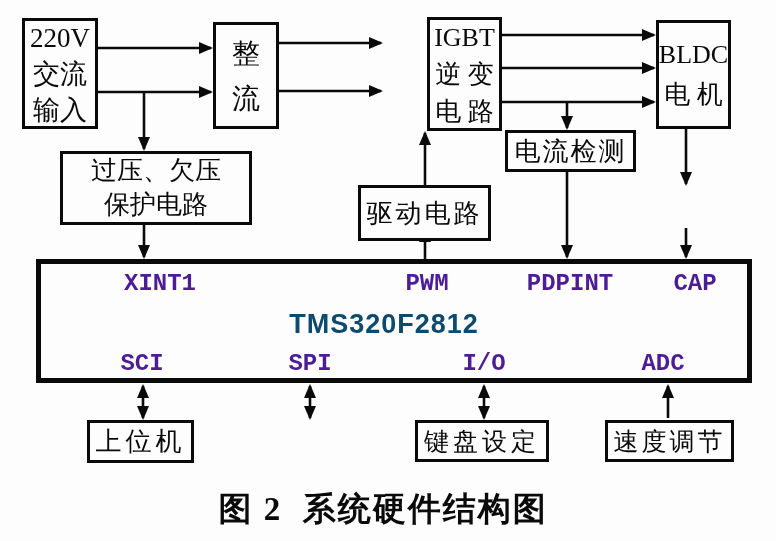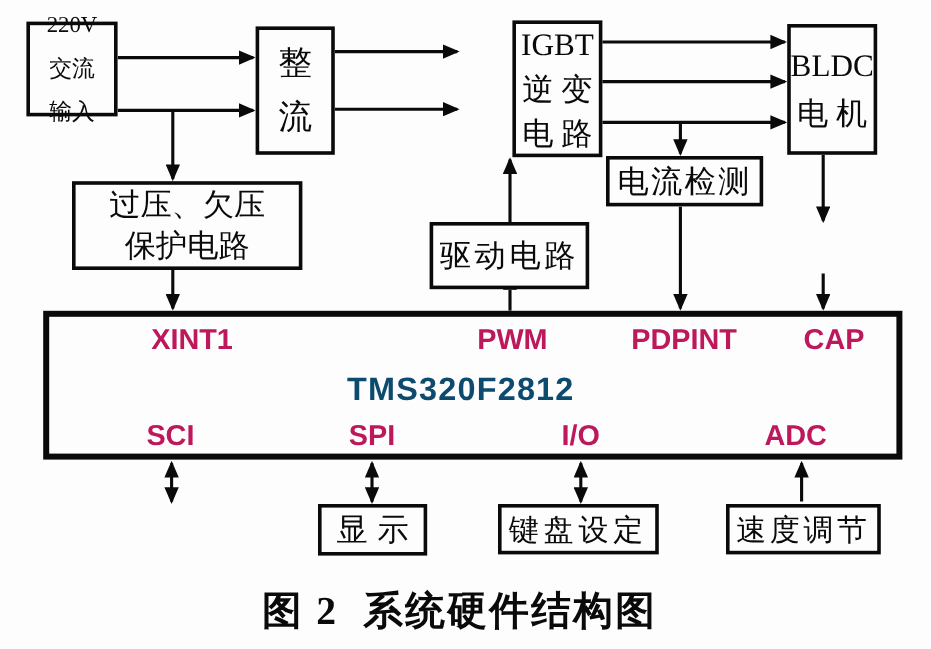--- a/index.html
+++ b/index.html
@@ -17,40 +17,40 @@
     position:absolute;
     box-sizing:border-box;
     border:3px solid #0a0a0a;
     background:#fdfdfd;
     display:flex;align-items:center;justify-content:center;
     text-align:center;
     white-space:pre-line;
     font-family:"Liberation Serif", serif;
     color:#0a0a0a;
   }
-  .b-ac   {left:22px;  top:18px;  width:76px;  height:79px; font-size:19px; line-height:36px;}
+  .b-ac   {left:22px;  top:18px;  width:76px;  height:111px; font-size:27px; line-height:36px;}
   .b-rect {left:213px; top:22px;  width:66px;  height:107px; font-size:28px; line-height:45px;}
   .b-igbt {left:383px; top:17px;  width:75px;  height:114px; font-size:26px; line-height:37px;margin-left:44px;}
   .b-bldc {left:656px; top:20px;  width:75px;  height:109px; font-size:26px; line-height:40px;}
   .b-prot {left:60px;  top:151px; width:192px; height:74px;  font-size:26px; line-height:34px;}
   .b-drive{left:358px; top:185px; width:133px; height:56px;  font-size:26px; letter-spacing:3px;}
   .b-curr {left:505px; top:130px; width:131px; height:42px;  font-size:26px; letter-spacing:2px;}
   .b-pos  {left:611px; top:186px; width:151px; height:42px;  font-size:25px; letter-spacing:2px;}
   .b-host {left:87px;  top:420px; width:107px; height:43px;  font-size:26px; letter-spacing:4px;}
   .b-disp {left:265px; top:420px; width:91px;  height:43px;  font-size:26px; letter-spacing:8px; text-indent:8px;}
   .b-key  {left:415px; top:420px; width:134px; height:42px;  font-size:25px; letter-spacing:4px;}
   .b-speed{left:605px; top:420px; width:129px; height:42px;  font-size:25px; letter-spacing:3px;text-align:right;}
   .b-dsp  {left:36px;  top:259px; width:716px; height:124px; border-width:5px;}
   .pin{
     position:absolute;
     transform:translateX(-50%);
-    font-family:Liberation Sans, sans-serif;
+    font-family:Liberation Mono, monospace;
     font-size:24px;font-weight:600;
     white-space:pre;
-    color:#be185d;
+    color:#4c1d95;
   }
   .dsp-name{
     position:absolute;
     transform:translateX(-50%);
     font-family:"Liberation Sans", sans-serif;
     font-size:27px;font-weight:700;
     letter-spacing:1px;
     color:#0c4a6e;
   }
   .caption{
@@ -131,19 +131,19 @@
   <span class="pin" style="left:160px;top:270px">XINT1</span>
   <span class="pin" style="left:427px;top:270px">PWM</span>
   <span class="pin" style="left:570px;top:270px">PDPINT</span>
   <span class="pin" style="left:695px;top:270px">CAP</span>
   <span class="dsp-name" style="left:384px;top:309px">TMS320F2812</span>
   <span class="pin" style="left:142px;top:350px">SCI</span>
   <span class="pin" style="left:310px;top:350px">SPI</span>
   <span class="pin" style="left:484px;top:350px">I/O</span>
   <span class="pin" style="left:663px;top:350px">ADC</span>
 
-  <div class="box b-disp">显示</div>
+  <div class="box b-host">上位机</div>
   <div class="box b-key">键盘设定</div>
   <div class="box b-speed">速度调节</div>
 
   <div class="caption">图 2  系统硬件结构图</div>
 
 </div>
 
 </body></html>

